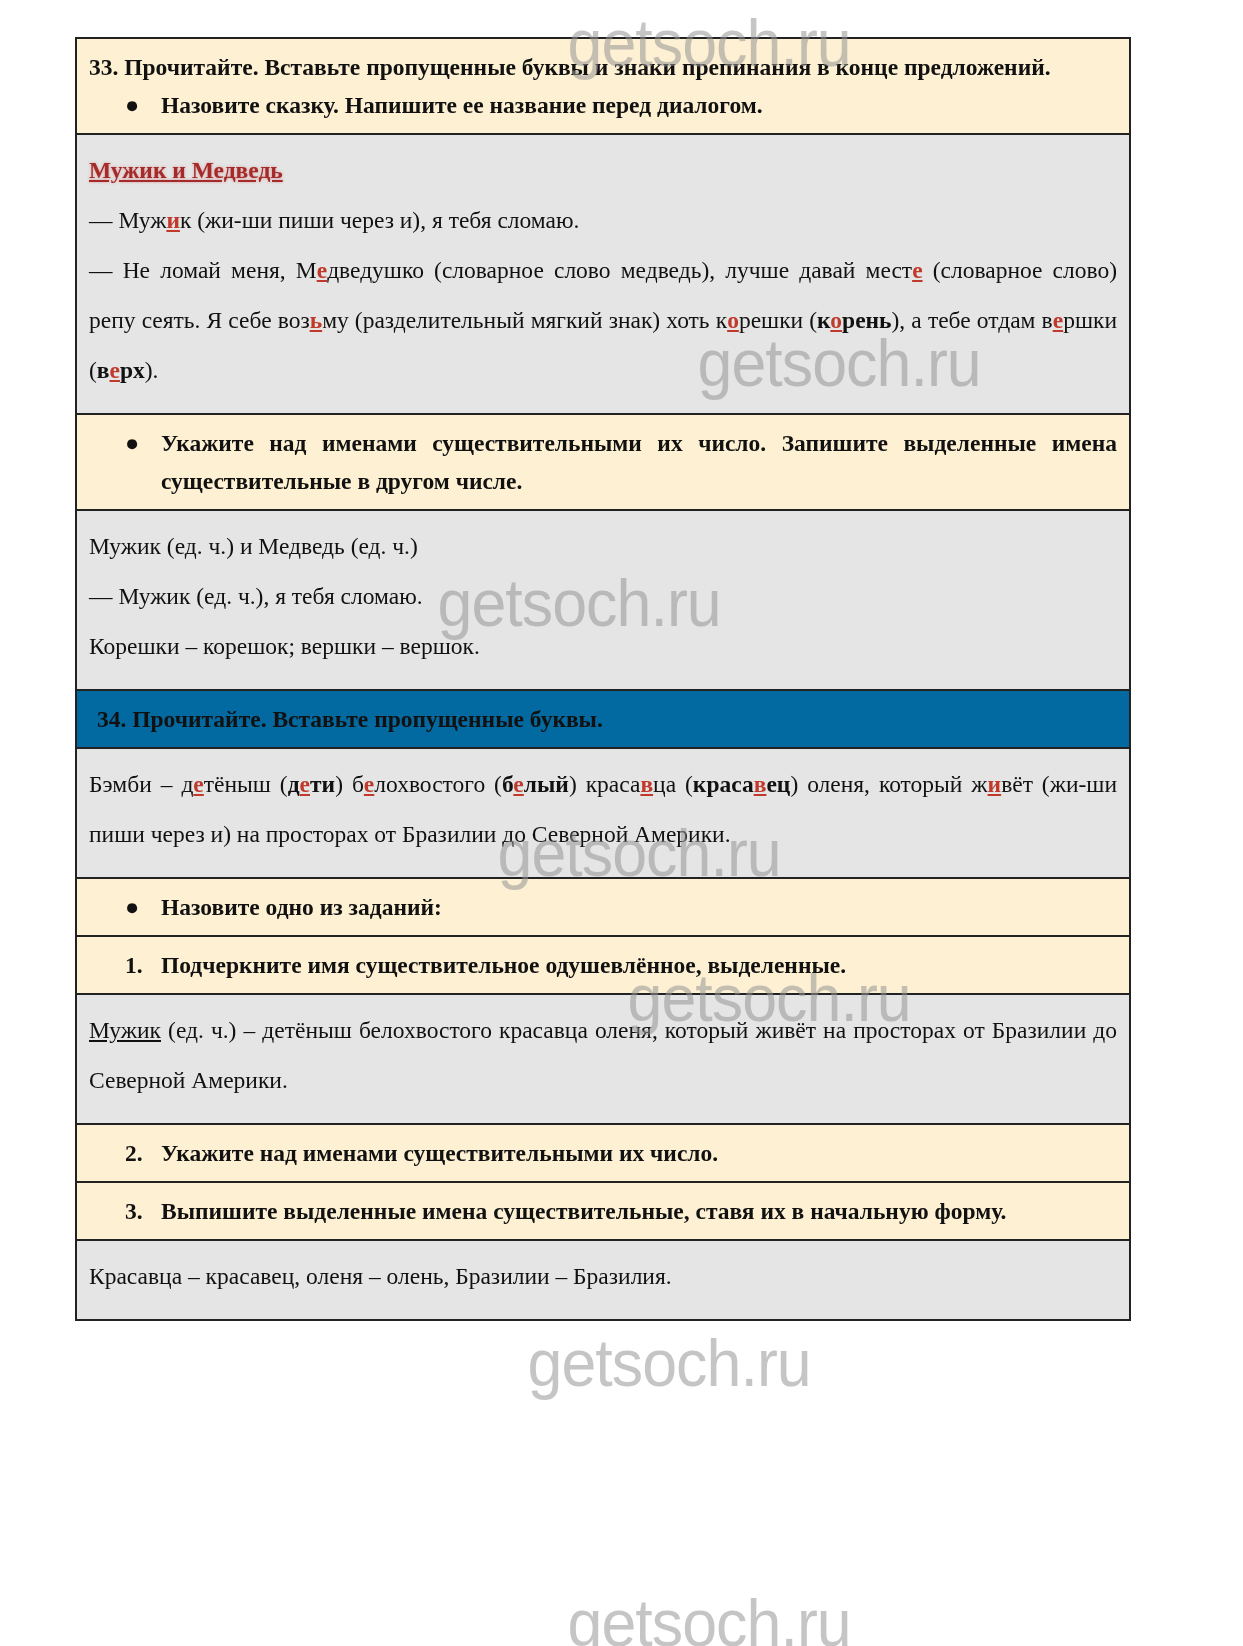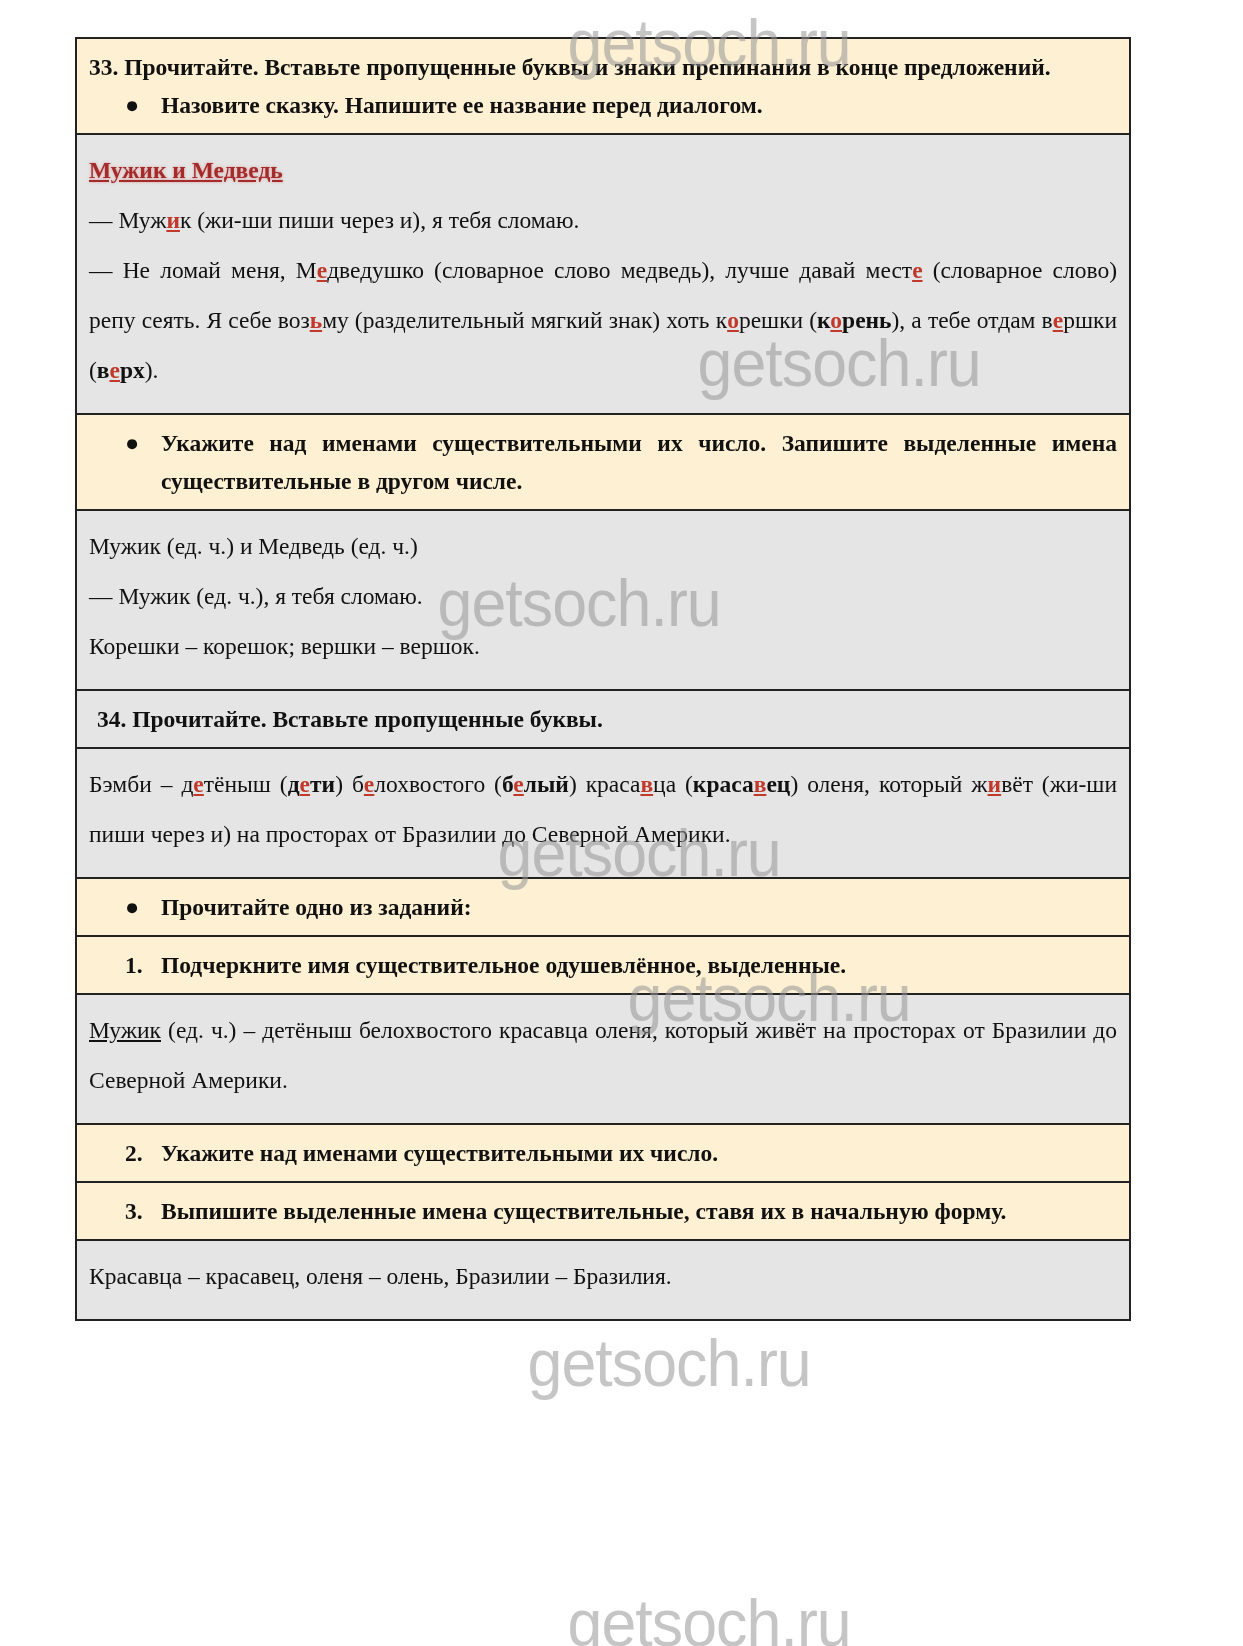--- a/index.html
+++ b/index.html
@@ -71,32 +71,32 @@
       <span class="txt">Укажите над именами существительными их число. Запишите выделенные имена существительные в другом числе.</span>
     </div>
   </div>
 
   <div class="row body">
     <p>Мужик (ед. ч.) и Медведь (ед. ч.)</p>
     <p>— Мужик (ед. ч.), я тебя сломаю.</p>
     <p>Корешки – корешок; вершки – вершок.</p>
   </div>
 
-  <div class="row head" style="background: #e5e5e5; padding-left: 20px;">
+  <div class="row head" style="background: #0369a1; padding-left: 20px;">
     <p>34. Прочитайте. Вставьте пропущенные буквы.</p>
   </div>
 
   <div class="row body">
     <p><span>Бэмби – д</span><span class="hl" style="color: rgb(192, 57, 43);">е</span><span>тёныш (</span><span class="b">д</span><span class="hl" style="color: rgb(192, 57, 43);">е</span><span class="b">ти</span><span>) б</span><span class="hl" style="color: rgb(192, 57, 43);">е</span><span>лохвостого (</span><span class="b">б</span><span class="hl" style="color: rgb(192, 57, 43);">е</span><span class="b">лый</span><span>) краса</span><span class="hl" style="color: rgb(192, 57, 43);">в</span><span>ца (</span><span class="b">краса</span><span class="hl" style="color: rgb(192, 57, 43);">в</span><span class="b">ец</span><span>) оленя, который ж</span><span class="hl" style="color: rgb(192, 57, 43);">и</span><span>вёт (жи-ши пиши через и) на просторах от Бразилии до Северной Америки.</span></p>
   </div>
 
   <div class="row head" style="background: rgb(253, 240, 211);">
     <div class="bullet-line">
       <span class="mark">●</span>
-      <span class="txt">Прочитайте одно из заданий:</span>
+      <span class="txt">Назовите одно из заданий:</span>
     </div>
   </div>
 
   <div class="row head" style="background: rgb(253, 240, 211);">
     <div class="num-line">
       <span class="mark">1.</span>
       <span class="txt">Подчеркните имя существительное одушевлённое, выделенные.</span>
     </div>
   </div>
   <div class="row body">

